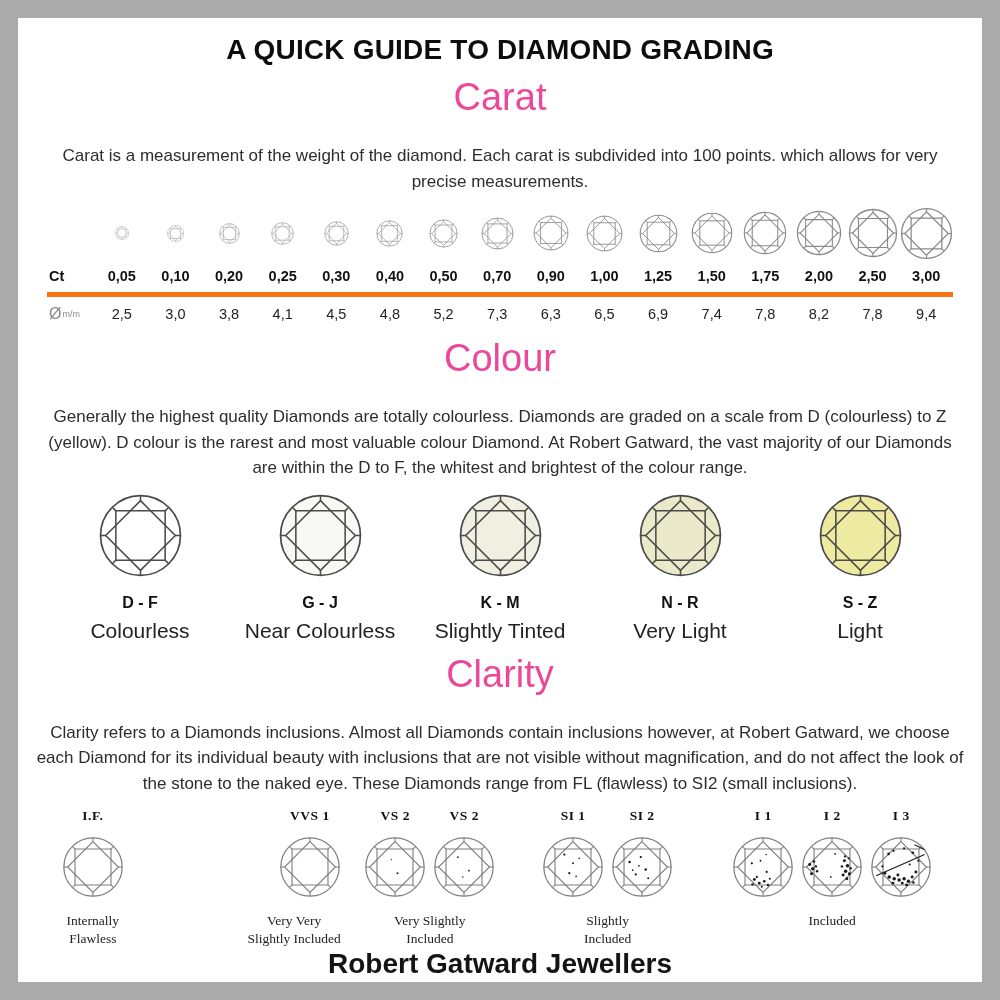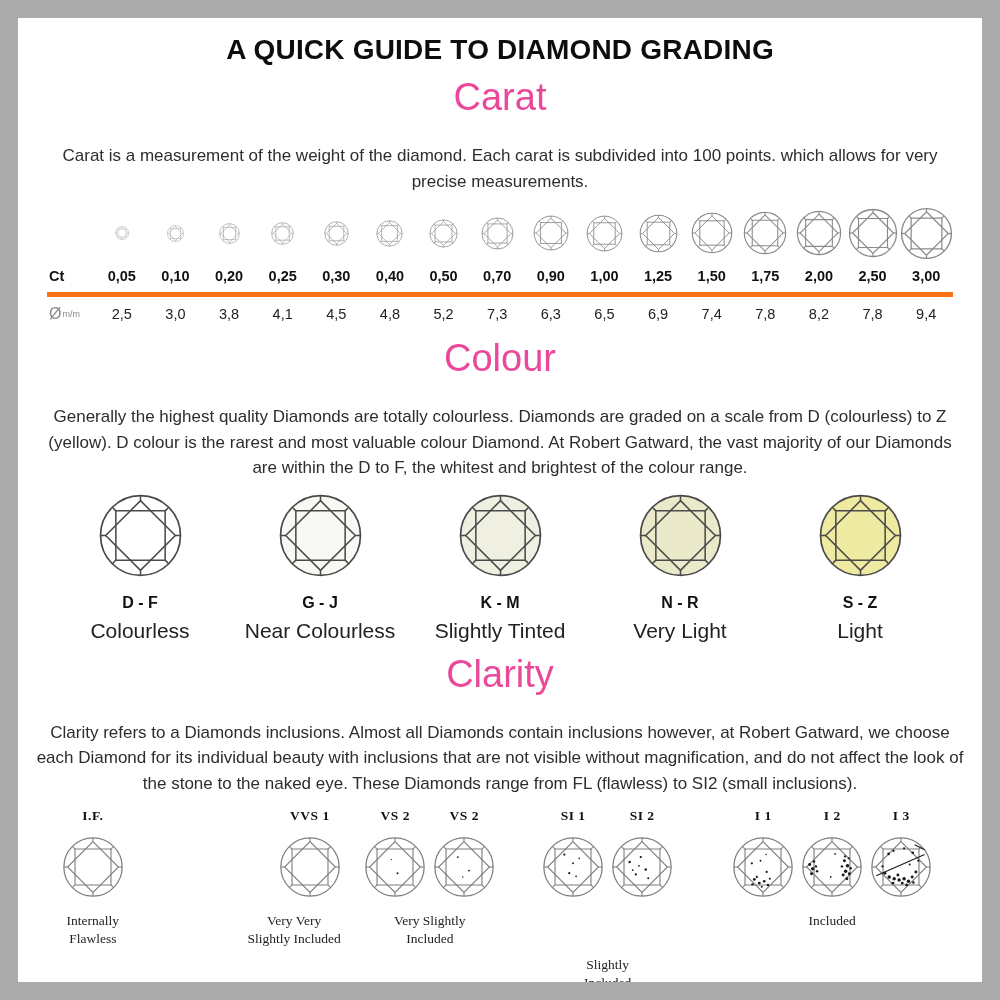--- a/index.html
+++ b/index.html
@@ -58,21 +58,21 @@
   .colour-name{font-size:21px;color:#222;margin-top:7px;}
 
   
   .clarity-chart{
     display:flex;width:936px;margin:12px auto 0 auto;align-items:flex-start;font-family:Liberation Serif, serif;
   }
   .clarity-group{display:flex;flex-direction:column;align-items:center;}
   .clarity-group:nth-child(1){width:13%;}
   .clarity-group:nth-child(2){width:20%;align-items:flex-end;}
   .clarity-group:nth-child(3){width:19%;}
-  .clarity-group:nth-child(4){width:19%;gap:44px;}
+  .clarity-group:nth-child(4){width:19%;}
   .clarity-group:nth-child(5){width:29%;justify-content:space-between;}
   .stones-row{display:flex;gap:7px;align-items:flex-end;}
   .stone{display:flex;flex-direction:column;align-items:center;}
   .stone-label{font-weight:700;font-size:13.5px;color:#111;margin-bottom:12px;letter-spacing:.5px;}
   .group-desc{
     font-size:13.5px;color:#222;text-align:center;margin-top:14px;
     line-height:1.35;white-space:pre-line;
   }
 
   .footer-brand{

